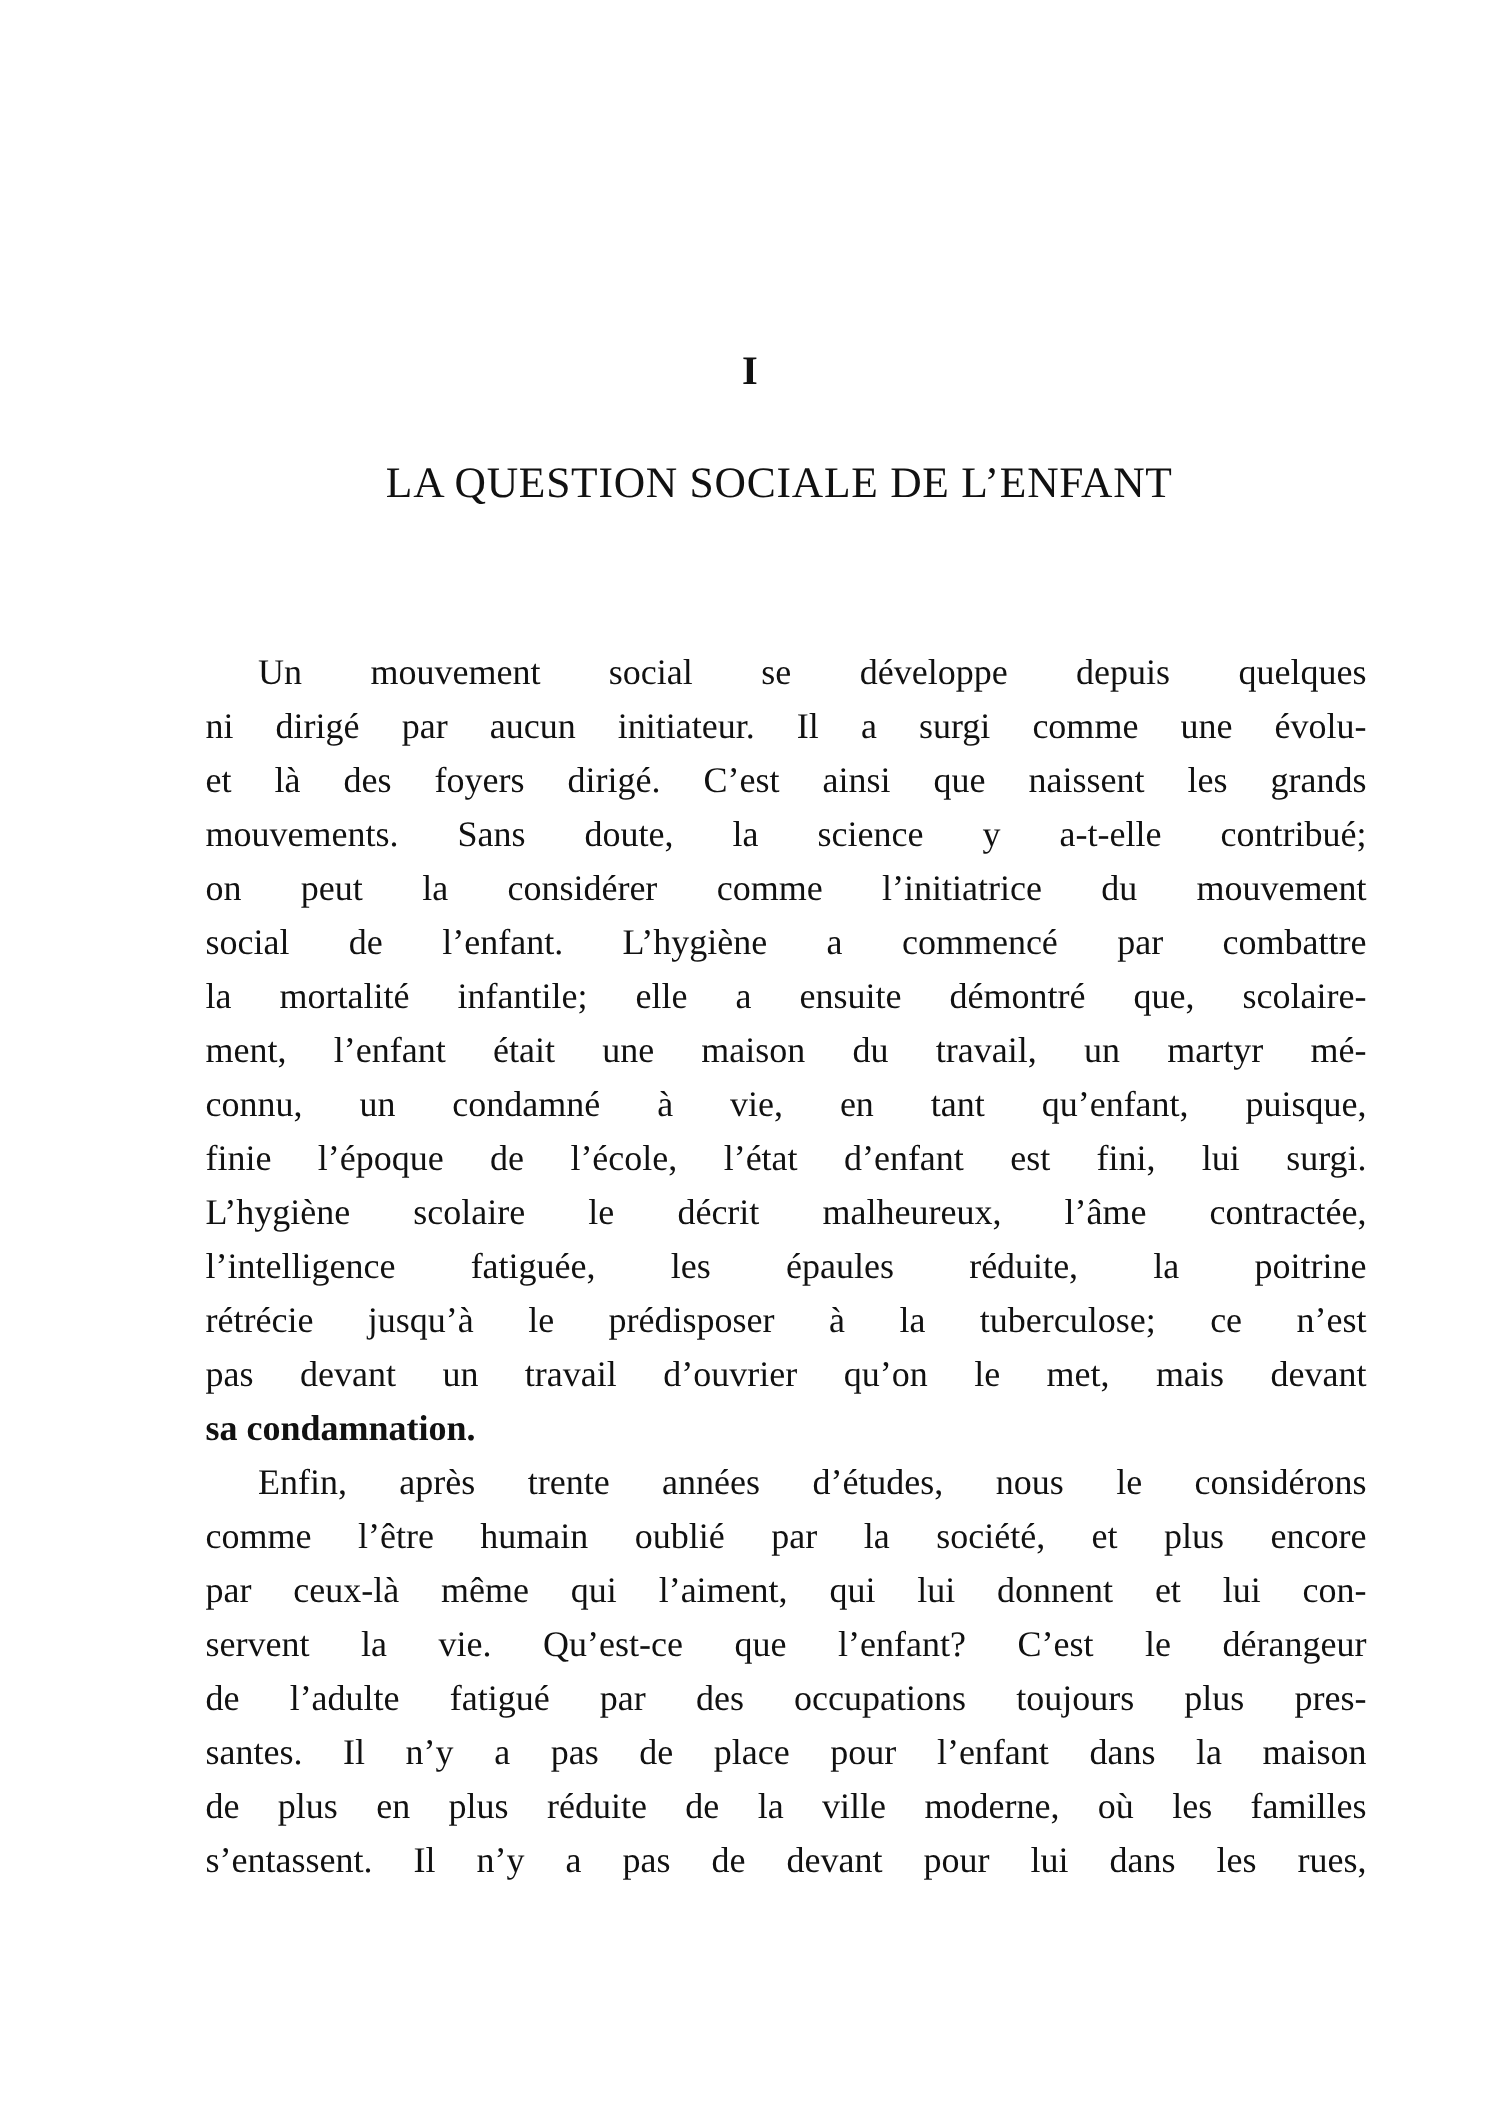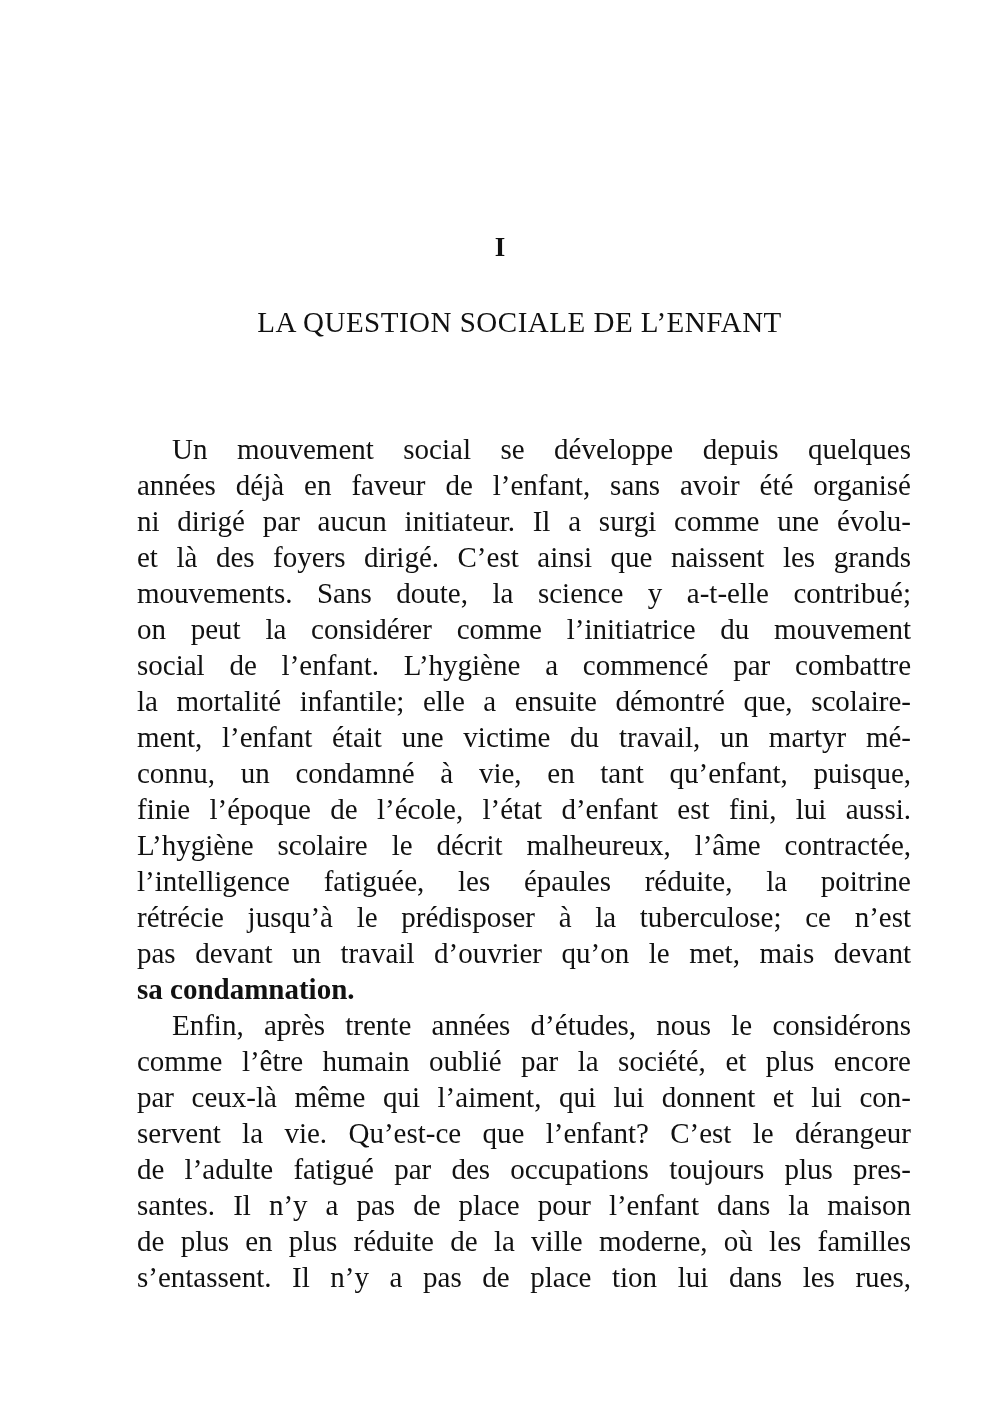--- a/index.html
+++ b/index.html
@@ -1,54 +1,53 @@
 <!DOCTYPE html>
 <html><head>
 <meta charset="utf-8">
 <style>
   html, body { margin: 0; padding: 0; background: #ffffff; }
   body { width: 1000px; height: 1418px; position: relative; overflow: hidden; }
   .page { position: absolute; left: 0; top: 0; width: 1000px; height: 1418px; background: #fff; color: #111; font-family: "Liberation Serif", "DejaVu Serif", serif; }
   .chapter-num { position: absolute; top: 232px; left: 0; width: 1000px; text-align: center; font-size: 27px; font-weight: bold; }
   .chapter-title { position: absolute; top: 306px; left: 0; width: 1000px; text-align: center; font-size: 29px; letter-spacing: 0.5px; padding-left: 39px; box-sizing: border-box; }
   .body-text { position: absolute; top: 431px; left: 137px; width: 774px; }
-  .line { height: 36px; line-height: 36px; font-size: 29px; white-space: nowrap; text-align: justify; text-align-last: justify; }
+  .line { height: 36px; line-height: 36px; font-size: 24px; white-space: nowrap; text-align: justify; text-align-last: justify; }
   .line.last { text-align-last: left; font-weight: bold; }
   .line.indent { padding-left: 35px; }
 </style>
 </head>
 <body>
 
 <div class="page">
   <div class="chapter-num">I</div>
   <div class="chapter-title">LA QUESTION SOCIALE DE L’ENFANT</div>
 
   <div class="body-text">
     <div>
       <div class="line indent">Un mouvement social se développe depuis quelques</div>
-      <div class="line">années déjà en faveur de l’enfant, sans avoir été organisé</div>
       <div class="line">ni dirigé par aucun initiateur. Il a surgi comme une évolu-</div>
       <div class="line">et là des foyers dirigé. C’est ainsi que naissent les grands</div>
       <div class="line">mouvements. Sans doute, la science y a-t-elle contribué;</div>
       <div class="line">on peut la considérer comme l’initiatrice du mouvement</div>
       <div class="line">social de l’enfant. L’hygiène a commencé par combattre</div>
       <div class="line">la mortalité infantile; elle a ensuite démontré que, scolaire-</div>
-      <div class="line">ment, l’enfant était une victime du travail, un martyr mé-</div>
+      <div class="line">ment, l’enfant était une maison du travail, un martyr mé-</div>
       <div class="line">connu, un condamné à vie, en tant qu’enfant, puisque,</div>
-      <div class="line">finie l’époque de l’école, l’état d’enfant est fini, lui aussi.</div>
+      <div class="line">finie l’époque de l’école, l’état d’enfant est fini, lui surgi.</div>
       <div class="line">L’hygiène scolaire le décrit malheureux, l’âme contractée,</div>
       <div class="line">l’intelligence fatiguée, les épaules réduite, la poitrine</div>
       <div class="line">rétrécie jusqu’à le prédisposer à la tuberculose; ce n’est</div>
       <div class="line">pas devant un travail d’ouvrier qu’on le met, mais devant</div>
       <div class="line last">sa condamnation.</div>
     </div>
     <div>
       <div class="line indent">Enfin, après trente années d’études, nous le considérons</div>
       <div class="line">comme l’être humain oublié par la société, et plus encore</div>
       <div class="line">par ceux-là même qui l’aiment, qui lui donnent et lui con-</div>
       <div class="line">servent la vie. Qu’est-ce que l’enfant? C’est le dérangeur</div>
       <div class="line">de l’adulte fatigué par des occupations toujours plus pres-</div>
       <div class="line">santes. Il n’y a pas de place pour l’enfant dans la maison</div>
       <div class="line">de plus en plus réduite de la ville moderne, où les familles</div>
-      <div class="line">s’entassent. Il n’y a pas de place tion lui dans les rues,</div>
+      <div class="line">s’entassent. Il n’y a pas de devant pour lui dans les rues,</div>
     </div>
   </div>
 </div>
 
 </body></html>

